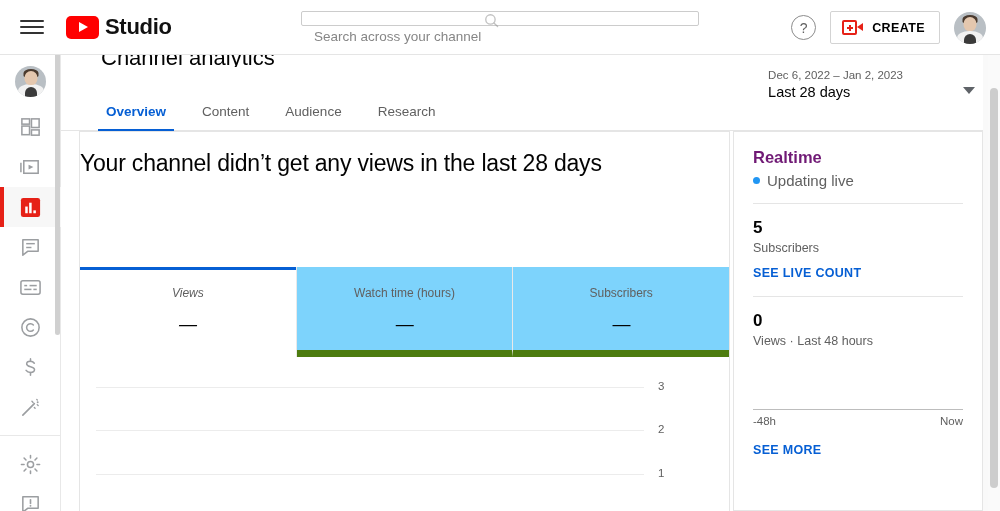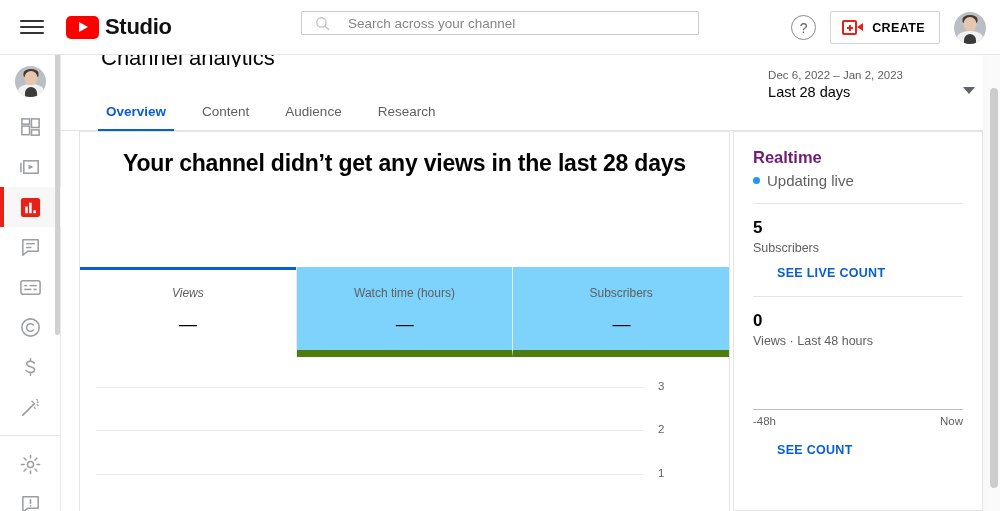--- a/index.html
+++ b/index.html
@@ -28,23 +28,23 @@
     display: flex; align-items: center; justify-content: center; margin-right: 6px;
   }
   .yt-play {
     width: 0; height: 0; border-left: 9px solid #fff;
     border-top: 5.5px solid transparent; border-bottom: 5.5px solid transparent;
     margin-left: 2px;
   }
   .logo-text { font-size: 22px; font-weight: bold; color: #111; letter-spacing: -0.3px; }
 
   #searchbox {
-    position: absolute; left: 301px; top: 11px; width: 398px; height: 24px;
+    position: absolute; left: 301px; top: 11px; width: 398px; height: 15px;
     border: 1px solid #ccc; border-radius: 2px; background: #fff;
-    display: flex; align-items: center; padding: 0 12px; cursor: text;
+    display: flex; align-items: center; padding: 0 12px; cursor: text; flex-direction: column;
   }
   .search-ico { width: 17px; height: 17px; flex: 0 0 auto; margin-right: 17px; opacity: .55; }
   #searchbox input {
     border: none; outline: none; font-size: 13.5px; color: #333;
     font-family: "Liberation Sans", sans-serif; width: 100%; background: transparent;
   }
   #searchbox input::placeholder { color: #868686; }
 
   .topright { position: absolute; right: 14px; top: 0; height: 55px; display: flex; align-items: center; gap: 14px; }
   #helpbtn {
@@ -126,22 +126,22 @@
   .dr-caret {
     width: 0; height: 0; border-left: 6px solid transparent; border-right: 6px solid transparent;
     border-top: 7px solid #5f6368; margin-left: 60px; margin-top: 18px;
   }
 
   #maincard {
     position: absolute; left: 18px; top: 76px; width: 651px; height: 400px;
     border: 1px solid #e5e5e5; background: #fff;
   }
   #headline {
-    position: absolute; left: 0; right: 0; top: 18px; text-align: center;
-    font-size: 23px; font-weight: bold; color: #030303; letter-spacing: -0.2px;
+    position: absolute; left: 0; right: 0; top: 18px; text-align: left;
+    font-size: 23px; font-weight: normal; color: #030303; letter-spacing: -0.2px;
   }
 
   #metricrow { position: absolute; left: 0; top: 135px; width: 649px; height: 90px; display: flex; }
   .metric {
     flex: 1; background: #7dd3fc; border-right: 1px solid #e9e9e9; border-bottom: 7px solid #4d7c0f;
     text-align: center; padding-top: 19px; cursor: pointer; position: relative;
   }
   .metric:last-child { border-right: none; }
   .metric.active { background: #fff; border-bottom: none; font-style: italic; }
   .metric.active::before { content: ""; position: absolute; left: 0; right: 0; top: 0; height: 3px; background: #065fd4; }
@@ -157,21 +157,21 @@
     position: absolute; left: 672px; top: 76px; width: 250px; height: 380px;
     border: 1px solid #e5e5e5; background: #fff; padding: 16px 19px 0 19px;
   }
   .rt-title { font-size: 16.5px; font-weight: bold; color: #701a75; }
   .rt-live { display: flex; align-items: center; gap: 7px; margin-top: 5px; }
   .rt-dot { width: 7px; height: 7px; border-radius: 50%; background: #2196f3; }
   .rt-live-text { font-size: 15px; color: #606060; }
   .rt-hr { height: 1px; background: #e5e5e5; margin: 14px 0 0 0; }
   .rt-big { font-size: 17px; font-weight: bold; color: #030303; margin-top: 14px; }
   .rt-sub { font-size: 12.5px; color: #606060; margin-top: 3px; }
-  .rt-link { font-size: 12.5px; font-weight: bold; color: #065fd4; letter-spacing: .3px; margin-top: 11px; cursor: pointer; margin-left: 24px; }
+  .rt-link { font-size: 12.5px; font-weight: bold; color: #065fd4; letter-spacing: .3px; margin-top: 11px; cursor: pointer; }
   .rt-mini-chart { position: relative; height: 50px; margin-top: 12px; }
   .rt-baseline { position: absolute; left: 0; right: 0; bottom: 0; height: 1px; background: #bdbdbd; }
   .rt-axis { display: flex; justify-content: space-between; margin-top: 5px; font-size: 11.5px; color: #606060; }
 
   #rightgap { position: absolute; left: 922px; top: 0; width: 17px; height: 456px; background: #f9f9f9; }
 
   
   #page-scroll {
     position: absolute; right: 2px; top: 88px; width: 8px; height: 400px;
     background: #cdcdcd; border-radius: 4px; z-index: 30; cursor: pointer;
@@ -388,20 +388,20 @@
     <div class="rt-sub">Views · Last 48 hours</div>
 
     <div class="rt-mini-chart">
       <div class="rt-baseline"></div>
     </div>
     <div class="rt-axis">
       <span>-48h</span>
       <span>Now</span>
     </div>
 
-    <div class="rt-link" style="margin-top:16px">SEE COUNT</div>
+    <div class="rt-link" style="margin-top:16px">SEE MORE</div>
   </div>
 
   <div id="rightgap"></div>
 </div>
 
 <div id="scroll-track"></div>
 <div id="page-scroll"></div>
 
 </body></html>

